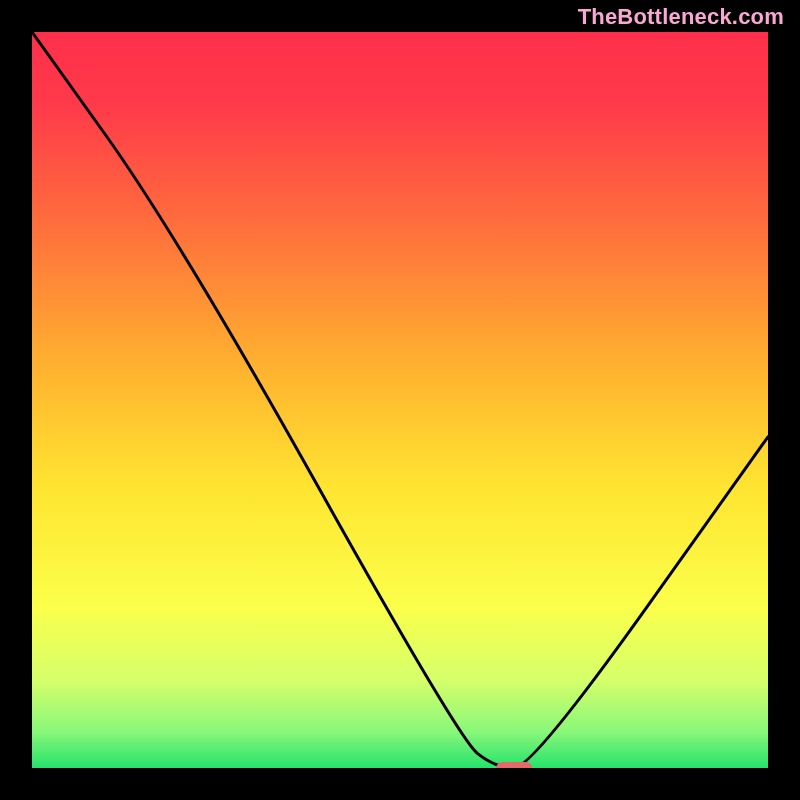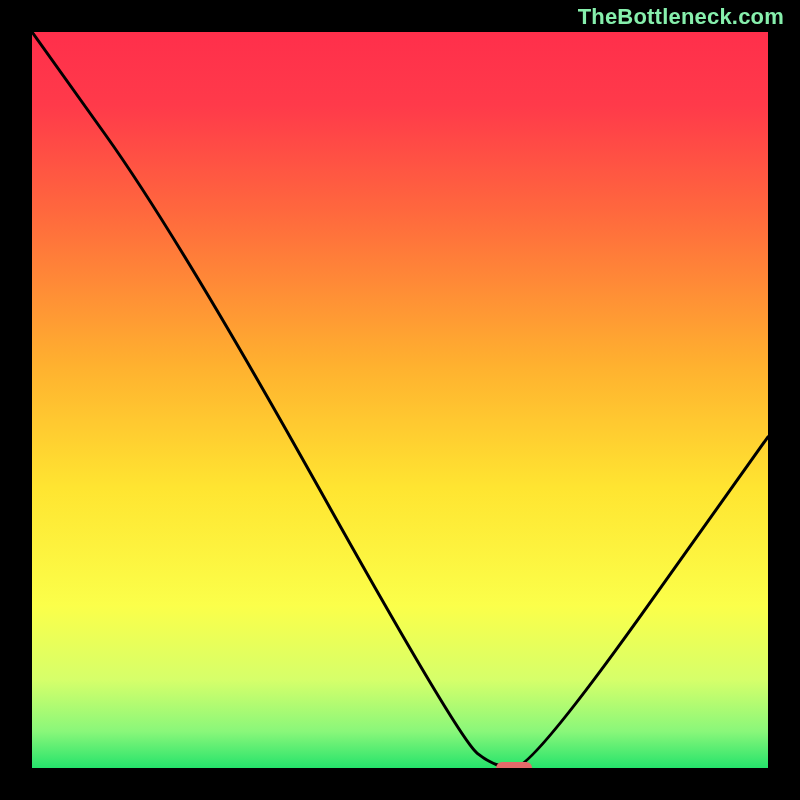--- a/index.html
+++ b/index.html
@@ -16,21 +16,21 @@
     width: 800px;
     height: 800px;
     background: #000;
   }
   .watermark {
     position: absolute;
     top: 4px;
     right: 16px;
     font-size: 22px;
     font-weight: 700;
-    color: #86efac;
+    color: #f9a8d4;
     letter-spacing: 0.2px;
     z-index: 10;
   }
   .plot {
     position: absolute;
     left: 32px;
     top: 32px;
     width: 736px;
     height: 736px;
   }

